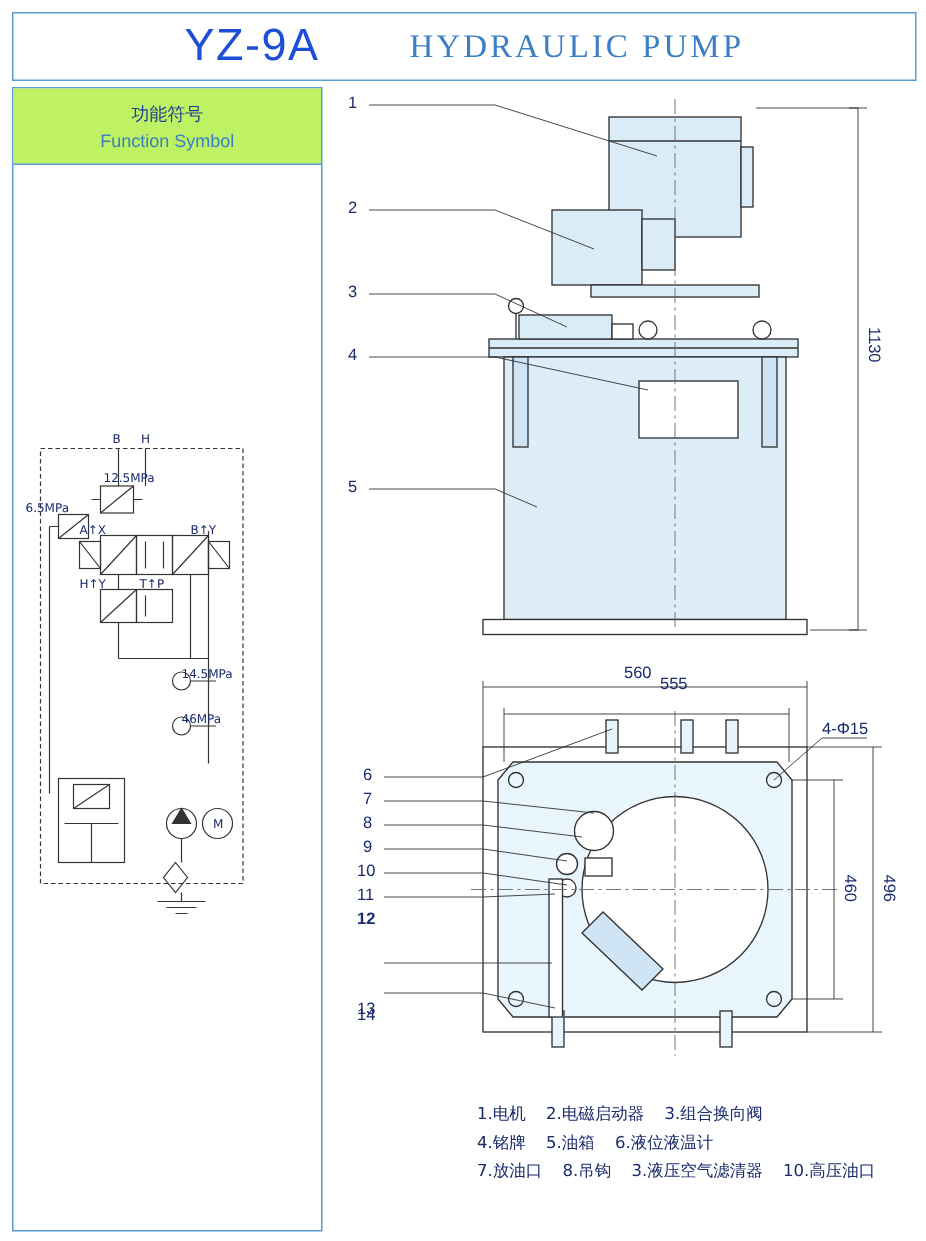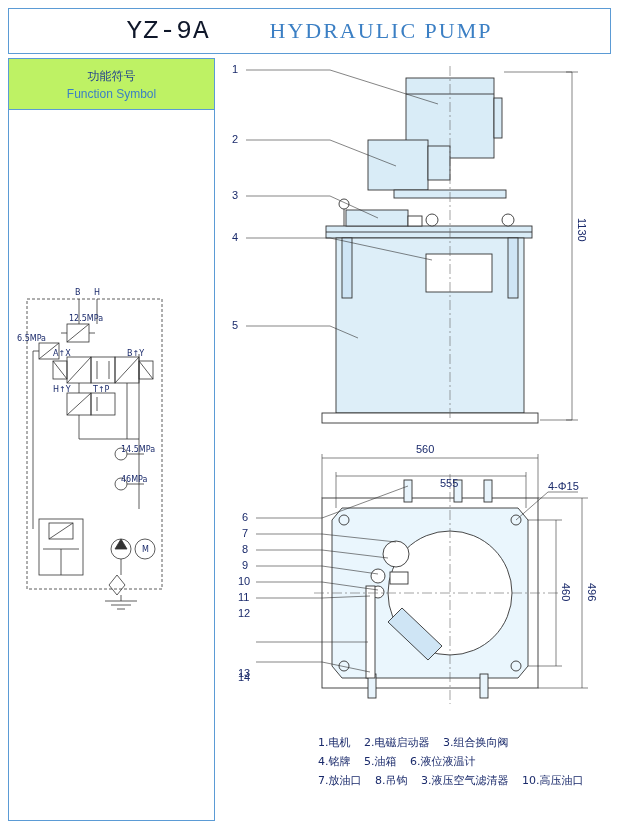--- a/index.html
+++ b/index.html
@@ -17,22 +17,22 @@
   #title-bar{
     left:8px;top:8px;width:601px;height:44px;
     border:1px solid #5b9bd5;
     background:#ffffff;
   }
   #title-inner{
     display:flex;align-items:center;justify-content:center;
     height:100%;gap:26px;
   }
   #title-model{
-    font-family:Liberation Mono, monospace;
-    font-size:26px;letter-spacing:1px;color:#0f172a;
+    font-family:Liberation Sans, sans-serif;
+    font-size:30px;letter-spacing:1px;color:#1d4ed8;
   }
   #title-cn{
     font-family:"DejaVu Sans", sans-serif;
     font-size:19px;color:#1f3f8f;letter-spacing:2px;
   }
   #title-en{
     font-family:"Liberation Serif", serif;
     font-size:22px;color:#3b7fc4;letter-spacing:2px;margin-left:34px;
   }
 
@@ -324,26 +324,26 @@
       </g>
     </g>
   </svg>
 
   <div class="abs leader-num" style="left:24px;top:453px;">6</div>
   <div class="abs leader-num" style="left:24px;top:469px;">7</div>
   <div class="abs leader-num" style="left:24px;top:485px;">8</div>
   <div class="abs leader-num" style="left:24px;top:501px;">9</div>
   <div class="abs leader-num" style="left:20px;top:517px;">10</div>
   <div class="abs leader-num" style="left:20px;top:533px;">11</div>
-  <div class="abs leader-num" style="left:20px;top:549px;">12</div>
+  <div class="abs leader-num" style="left:20px;top:549px;font-weight:bold;">12</div>
   <div class="abs leader-num" style="left:20px;top:609px;">13</div>
   <div class="abs leader-num" style="left:20px;top:613px;">14</div>
 
   <div class="abs dim-txt" style="left:198px;top:385px;">560</div>
-  <div class="abs dim-txt" style="left:198px;top:419px;padding-left:24px;">555</div>
+  <div class="abs dim-txt" style="left:198px;top:392px;padding-left:24px;">555</div>
   <div class="abs dim-txt vert" style="left:342px;top:525px;">460</div>
   <div class="abs dim-txt vert" style="left:368px;top:525px;">496</div>
   <div class="abs dim-txt" style="left:330px;top:422px;">4-Φ15</div>
 </div>
 
 <div class="abs" id="legend">
   <div>
     <span class="lg-item">1.电机</span>
     <span class="lg-item">2.电磁启动器</span>
     <span class="lg-item">3.组合换向阀</span>

